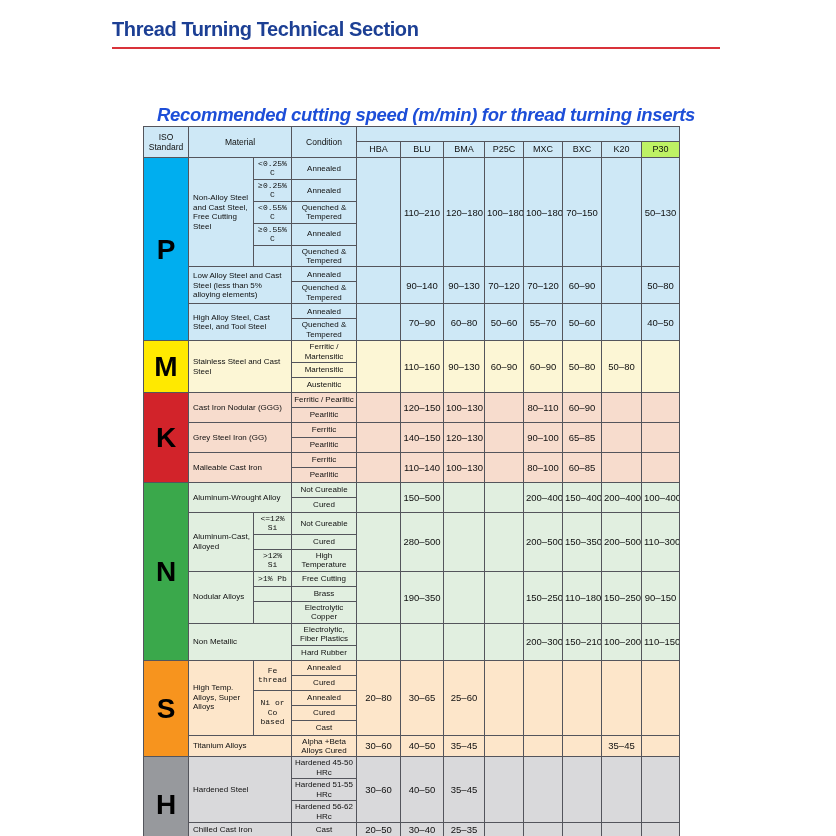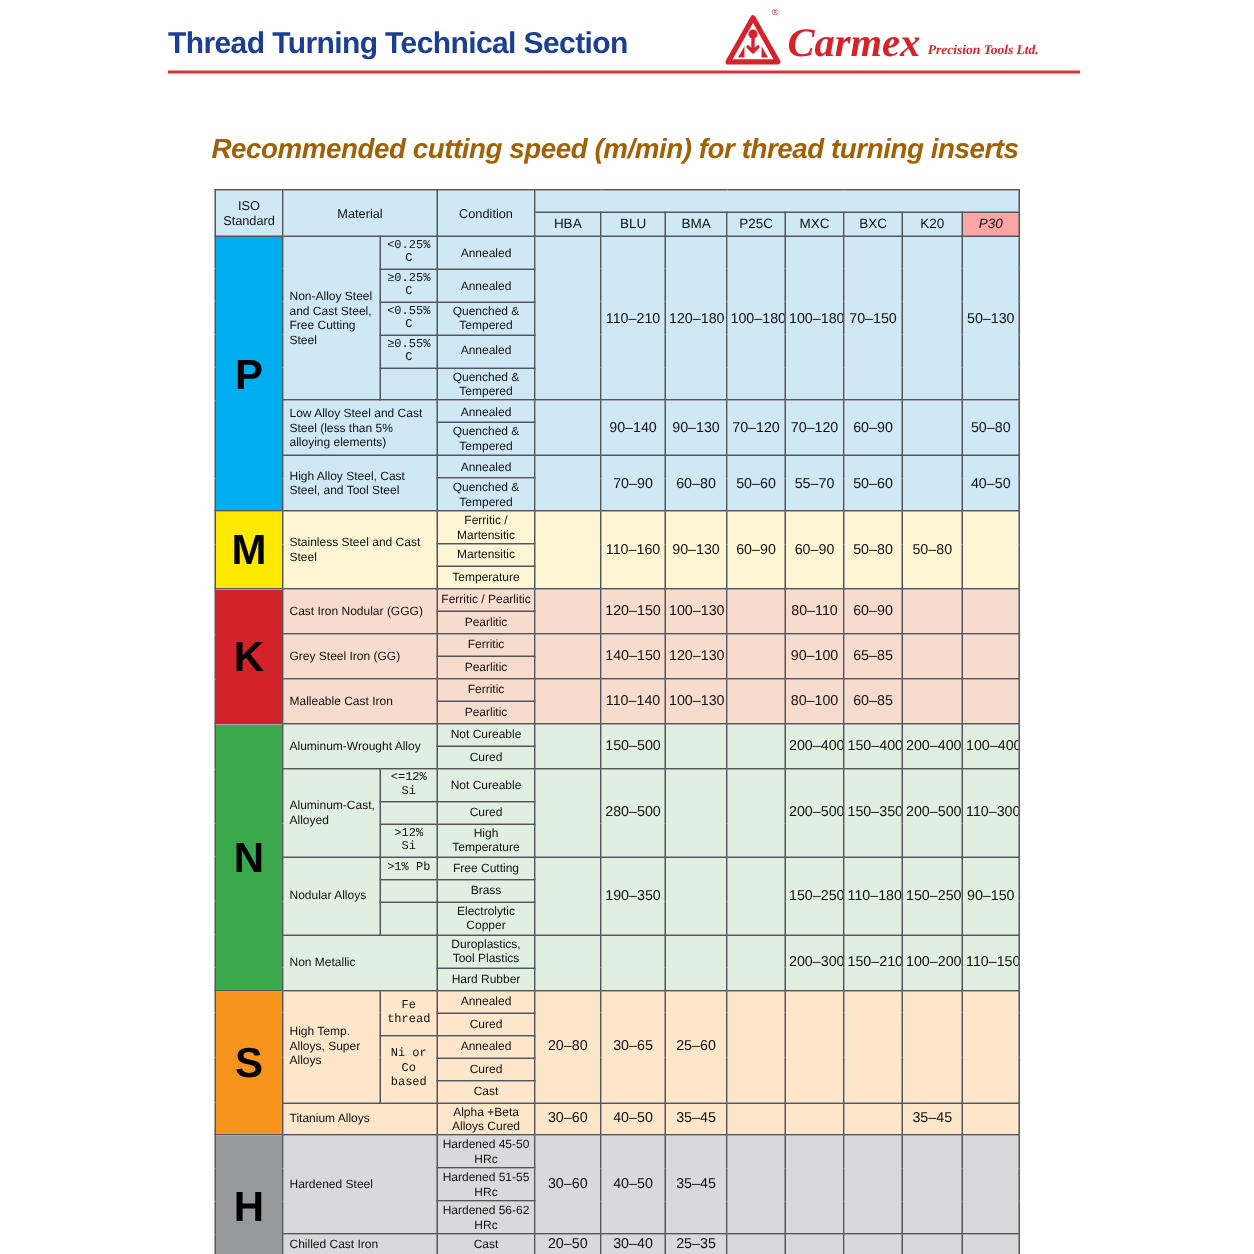--- a/index.html
+++ b/index.html
@@ -13,22 +13,22 @@
   .logo-mark{position:relative;width:38px;height:38px;}
   .logo-reg{position:absolute;top:-2px;right:2px;font-size:6px;color:#d6222b;}
   .logo-text{font-family:"Liberation Serif",serif;font-style:italic;font-weight:bold;
              color:#d6222b;font-size:27px;line-height:1;margin-left:4px;margin-bottom:4px;}
   .logo-suffix{font-family:"Liberation Serif",serif;font-style:italic;font-weight:bold;
                color:#d6222b;font-size:9px;margin-left:5px;margin-bottom:8px;}
   .red-line{position:absolute;left:112px;top:47px;width:608px;height:2px;background:#d9333a;}
 
   
   .table-title{position:absolute;left:120px;top:88px;width:580px;text-align:center;
-               font-size:18.5px;font-weight:bold;font-style:italic;color:#a16207;
-               letter-spacing:-0.3px;margin:0;}
+               font-size:18.5px;font-weight:bold;font-style:italic;color:#1d4ed8;
+               letter-spacing:-0.3px;margin:16px;}
 
   
   .tbl-wrap{position:absolute;left:143px;top:126px;}
   table{border-collapse:collapse;table-layout:fixed;width:536px;}
   td,th{border:1px solid #54555c;text-align:center;vertical-align:middle;
         padding:1px 2px;font-size:8px;line-height:1.18;color:#101010;
         font-weight:normal;overflow:hidden;word-wrap:break-word;}
   .head-cell{font-size:8.5px;}
   .grade-cell{font-size:9px;height:13px;}
   .spacer-cell{height:12px;}
@@ -38,34 +38,20 @@
   .sub-cell{font-size:8px;font-family:Liberation Mono, monospace;}
   .val-cell{font-size:9.5px;white-space:nowrap;}
 </style>
 </head>
 <body>
 
 <div class="page">
 
   <h1 class="doc-title">Thread Turning Technical Section</h1>
 
-  <div class="logo">
-    <span class="logo-mark">
-      <svg width="38" height="38" viewBox="0 0 40 40">
-        <path d="M20 4 L37.5 35 L2.5 35 Z" fill="none" stroke="#d6222b" stroke-width="3.6" stroke-linejoin="round"></path>
-        <circle cx="20" cy="15.5" r="3.2" fill="#d6222b"></circle>
-        <path d="M20 19 v8 M16.5 24.5 L20 28 L23.5 24.5" fill="none" stroke="#d6222b" stroke-width="2.4" stroke-linecap="round" stroke-linejoin="round"></path>
-        <path d="M9.5 32 L14 24 L14 32 Z" fill="#d6222b"></path>
-        <path d="M30.5 32 L26 24 L26 32 Z" fill="#d6222b"></path>
-      </svg>
-      <span class="logo-reg">®</span>
-    </span>
-    <span class="logo-text">Carmex</span>
-    <span class="logo-suffix">Precision Tools Ltd.</span>
-  </div>
 
   <div class="red-line"></div>
 
   <h2 class="table-title">Recommended cutting speed (m/min) for thread turning inserts</h2>
 
   <div class="tbl-wrap">
     <table id="speed-table">
         <colgroup>
           <col style="width: 45px;">
           <col style="width: 65px;">
@@ -88,21 +74,21 @@
             <td class="spacer-cell" colspan="8" style="background: rgb(206, 232, 246);"></td>
           </tr>
           <tr>
             <td class="grade-cell" style="background: rgb(206, 232, 246);">HBA</td>
             <td class="grade-cell" style="background: rgb(206, 232, 246);">BLU</td>
             <td class="grade-cell" style="background: rgb(206, 232, 246);">BMA</td>
             <td class="grade-cell" style="background: rgb(206, 232, 246);">P25C</td>
             <td class="grade-cell" style="background: rgb(206, 232, 246);">MXC</td>
             <td class="grade-cell" style="background: rgb(206, 232, 246);">BXC</td>
             <td class="grade-cell" style="background: rgb(206, 232, 246);">K20</td>
-            <td class="grade-cell" style="background: #fca5a5; font-style: italic;">P30</td>
+            <td class="grade-cell" style="background: #bef264;">P30</td>
           </tr>
         </thead>
         <tbody>
           <tr style="background: rgb(206, 232, 246);">
             <td class="iso-cell" rowspan="9" style="background: rgb(0, 174, 239);">P</td>
             <td class="mat-cell" rowspan="5">Non-Alloy Steel and Cast Steel, Free Cutting Steel</td>
             <td class="sub-cell" rowspan="1">&lt;0.25%C</td>
             <td class="cond-cell">Annealed</td>
             <td class="val-cell" rowspan="5"></td>
             <td class="val-cell" rowspan="5">110–210</td>
@@ -169,21 +155,21 @@
             <td class="val-cell" rowspan="3">60–90</td>
             <td class="val-cell" rowspan="3">60–90</td>
             <td class="val-cell" rowspan="3">50–80</td>
             <td class="val-cell" rowspan="3">50–80</td>
             <td class="val-cell" rowspan="3"></td>
           </tr>
           <tr style="background: rgb(252, 246, 213);">
             <td class="cond-cell">Martensitic</td>
           </tr>
           <tr style="background: rgb(252, 246, 213);">
-            <td class="cond-cell">Temperature</td>
+            <td class="cond-cell">Austenitic</td>
           </tr>
           <tr style="background: rgb(247, 220, 205);">
             <td class="iso-cell" rowspan="6" style="background: rgb(210, 35, 42);">K</td>
             <td class="mat-cell" rowspan="2" colspan="2">Cast Iron Nodular (GGG)</td>
             <td class="cond-cell">Ferritic / Pearlitic</td>
             <td class="val-cell" rowspan="2"></td>
             <td class="val-cell" rowspan="2">120–150</td>
             <td class="val-cell" rowspan="2">100–130</td>
             <td class="val-cell" rowspan="2"></td>
             <td class="val-cell" rowspan="2">80–110</td>
@@ -277,21 +263,21 @@
           <tr style="background: rgb(225, 239, 224);">
             <td class="sub-cell" rowspan="1"></td>
             <td class="cond-cell">Brass</td>
           </tr>
           <tr style="background: rgb(225, 239, 224);">
             <td class="sub-cell" rowspan="1"></td>
             <td class="cond-cell">Electrolytic Copper</td>
           </tr>
           <tr style="background: rgb(225, 239, 224);">
             <td class="mat-cell" rowspan="2" colspan="2">Non Metallic</td>
-            <td class="cond-cell">Duroplastics, Tool Plastics</td>
+            <td class="cond-cell">Electrolytic, Fiber Plastics</td>
             <td class="val-cell" rowspan="2"></td>
             <td class="val-cell" rowspan="2"></td>
             <td class="val-cell" rowspan="2"></td>
             <td class="val-cell" rowspan="2"></td>
             <td class="val-cell" rowspan="2">200–300</td>
             <td class="val-cell" rowspan="2">150–210</td>
             <td class="val-cell" rowspan="2">100–200</td>
             <td class="val-cell" rowspan="2">110–150</td>
           </tr>
           <tr style="background: rgb(225, 239, 224);">

